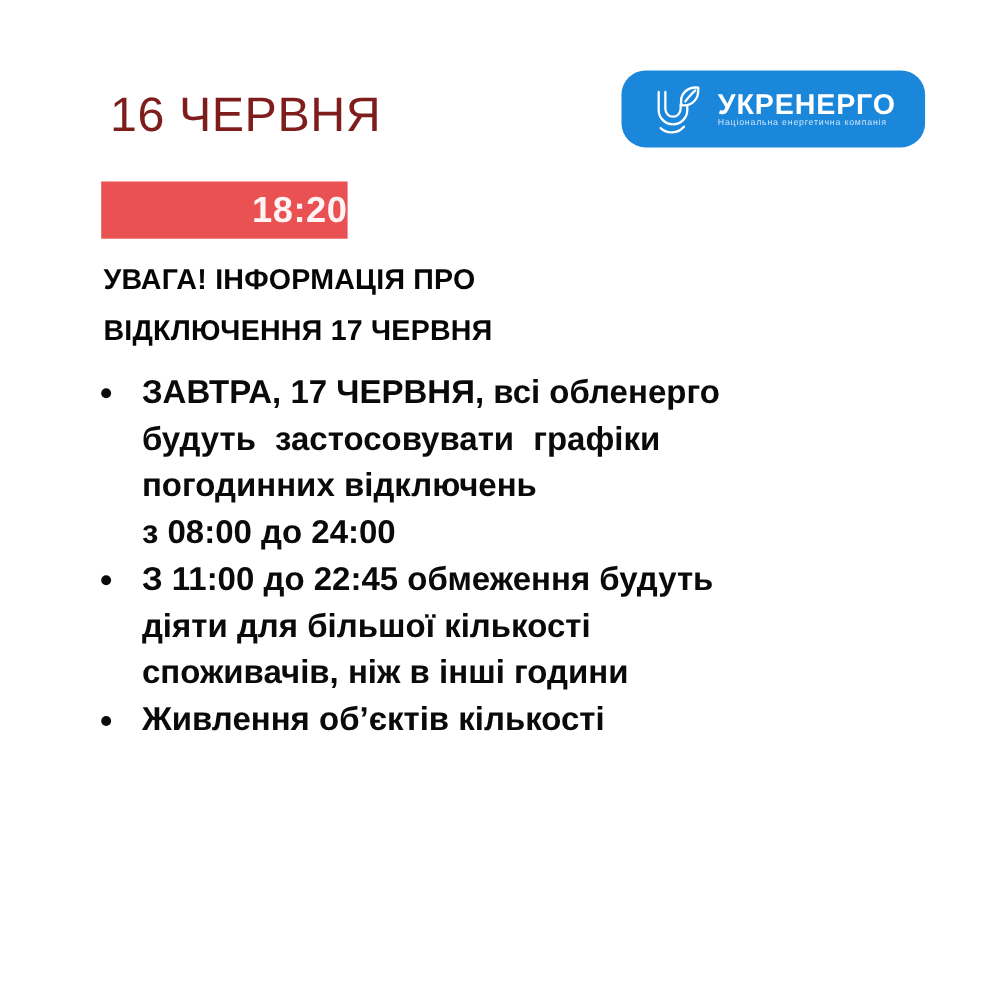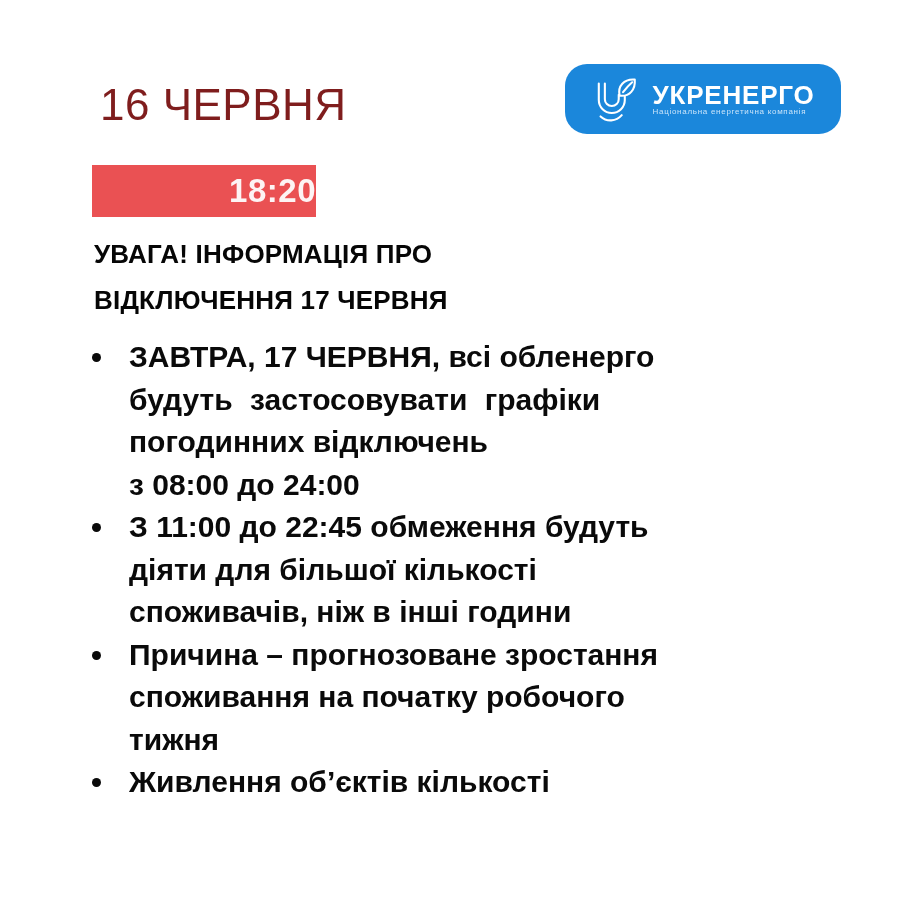--- a/index.html
+++ b/index.html
@@ -107,28 +107,20 @@
 
     <div class="bullet">
       <span class="dot"></span>
       <div class="blines">
         <div class="bline">З 11:00 до 22:45 обмеження будуть</div>
         <div class="bline">діяти для більшої кількості</div>
         <div class="bline">споживачів, ніж в інші години</div>
       </div>
     </div>
 
-    <div class="bullet">
-      <span class="dot"></span>
-      <div class="blines">
-        <div class="bline">Причина – прогнозоване зростання</div>
-        <div class="bline">споживання на початку робочого</div>
-        <div class="bline">тижня</div>
-      </div>
-    </div>
 
     <div class="bullet">
       <span class="dot"></span>
       <div class="blines">
         <div class="bline">Живлення об’єктів кількості</div>
       </div>
     </div>
 
   </div>
 </div>

